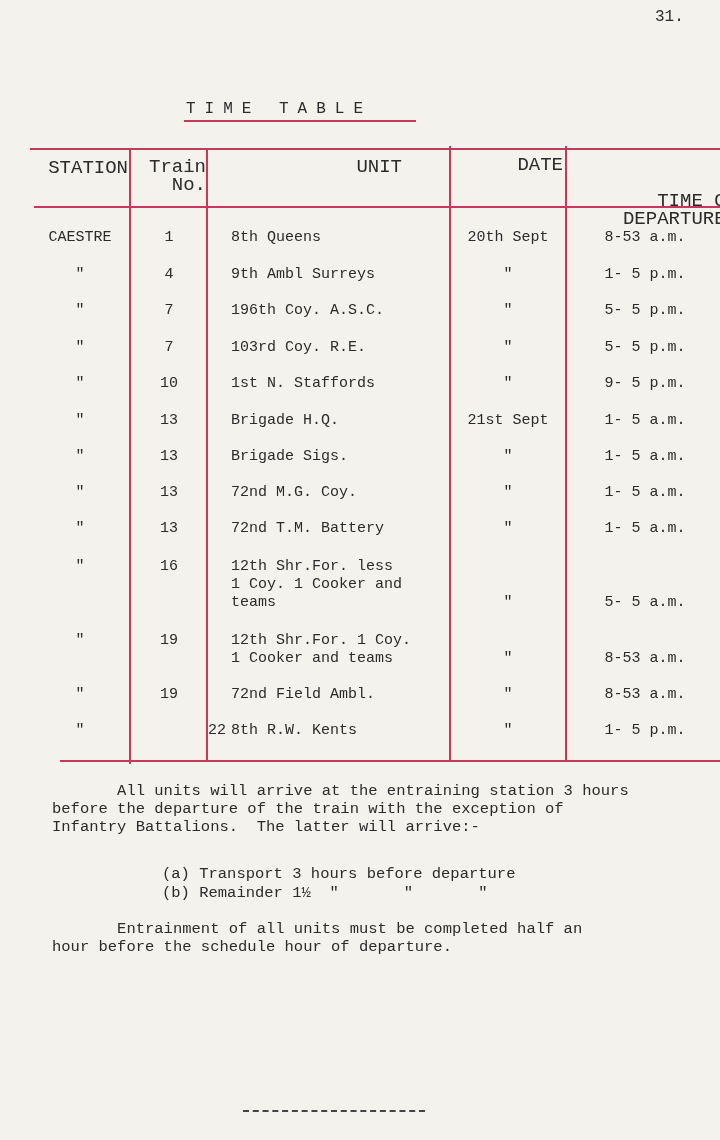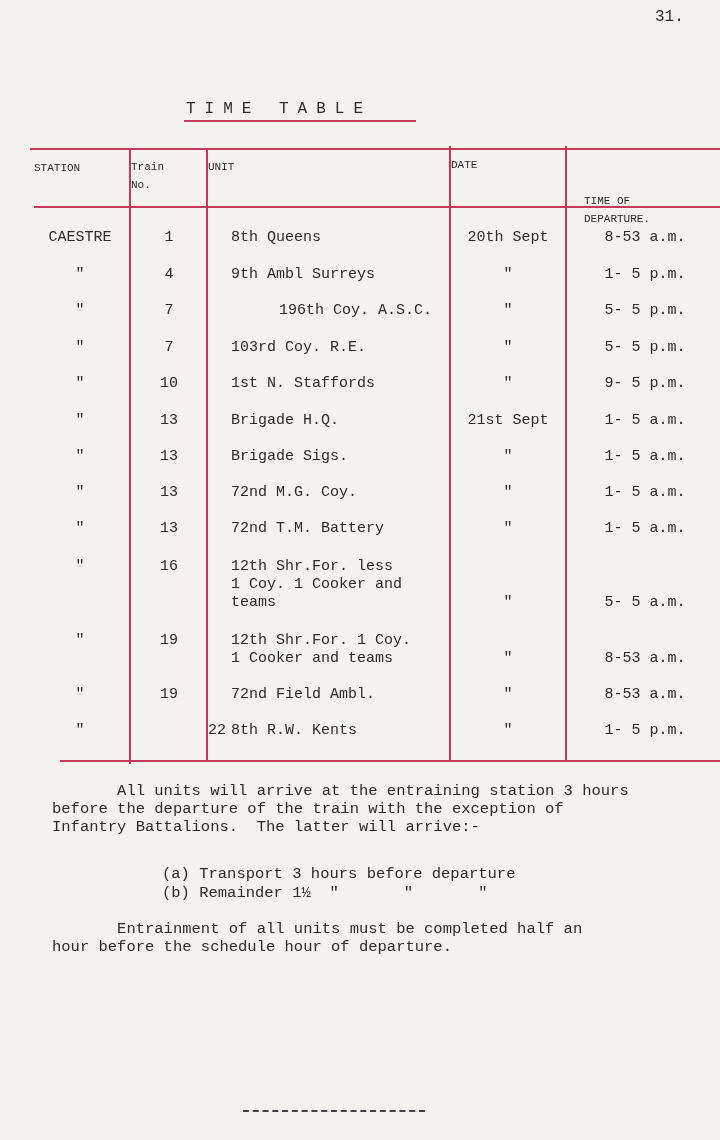--- a/index.html
+++ b/index.html
@@ -9,21 +9,21 @@
     font-family: "Liberation Mono", "DejaVu Sans Mono", monospace;
     color: #2b2b2b;
   }
   .page-num { position: absolute; left: 655px; top: 8px; font-size: 16px; }
   .title {
     position: absolute; left: 186px; top: 100px; font-size: 16px; letter-spacing: 9px;
   }
   .title-underline { position: absolute; left: 184px; top: 120px; width: 232px; height: 2px; background: #c8385a; }
   .hline { position: absolute; height: 2px; background: #c8385a; }
   .vline { position: absolute; width: 2px; background: #c8385a; }
-  .hdr { position: absolute; font-size: 11px; text-align: left; line-height: 18px; }
+  .hdr { position: absolute; font-size: 19px; text-align: right; line-height: 18px; }
   .cell { position: absolute; font-size: 15px; line-height: 18px; white-space: pre; }
   .c-station { left: 30px; width: 100px; text-align: center; }
   .c-train { left: 132px; width: 74px; text-align: center; }
   .c-unit { left: 231px; }
   .c-date { left: 450px; width: 116px; text-align: center; }
   .c-time { left: 570px; width: 150px; text-align: center; }
   .para { position: absolute; font-size: 15.5px; line-height: 18px; white-space: pre; }
   .dash-rule { position: absolute; left: 243px; top: 1110px; width: 182px; border-top: 2px dashed #444; }
 </style>
 </head>
@@ -39,38 +39,38 @@
   <div class="hline" style="left:60px; top:760px; width:660px;"></div>
   <div class="vline" style="left:129px; top:148px; height:616px;"></div>
   <div class="vline" style="left:206px; top:148px; height:614px;"></div>
   <div class="vline" style="left:449px; top:146px; height:614px;"></div>
   <div class="vline" style="left:565px; top:146px; height:614px;"></div>
 
   <div class="hdr" style="left:34px; width:94px; top:159px;">STATION</div>
   <div class="hdr" style="left:131px; width:75px; top:158px; white-space:pre;">Train
 No.</div>
   <div class="hdr" style="left:208px; width:194px; top:158px;">UNIT</div>
-  <div class="hdr" style="left:451px; width:84px; top:156px;">DATE</div>
+  <div class="hdr" style="left:451px; width:84px; top:156px;padding-left:28px;">DATE</div>
   <div class="hdr" style="left:584px; width:153px; top:156px; white-space:pre;margin-top:36px;">TIME OF
 DEPARTURE.</div>
 
   <div id="rows">
       <div class="cell c-station" style="top: 229px;">CAESTRE</div>
       <div class="cell c-train" style="top: 229px;">1</div>
       <div class="cell c-unit" style="top: 229px;">8th Queens</div>
       <div class="cell c-date" style="top: 229px;">20th Sept</div>
       <div class="cell c-time" style="top: 229px;">8-53 a.m.</div>
       <div class="cell c-station" style="top: 266px;">"</div>
       <div class="cell c-train" style="top: 266px;">4</div>
       <div class="cell c-unit" style="top: 266px;">9th Ambl Surreys</div>
       <div class="cell c-date" style="top: 266px;">"</div>
       <div class="cell c-time" style="top: 266px;">1- 5 p.m.</div>
       <div class="cell c-station" style="top: 302px;">"</div>
       <div class="cell c-train" style="top: 302px;">7</div>
-      <div class="cell c-unit" style="top: 302px; margin-left: 48px;">196th Coy. A.S.C.</div>
+      <div class="cell c-unit" style="top: 302px;">196th Coy. A.S.C.</div>
       <div class="cell c-date" style="top: 302px;">"</div>
       <div class="cell c-time" style="top: 302px;">5- 5 p.m.</div>
       <div class="cell c-station" style="top: 339px;">"</div>
       <div class="cell c-train" style="top: 339px;">7</div>
       <div class="cell c-unit" style="top: 339px;">103rd Coy. R.E.</div>
       <div class="cell c-date" style="top: 339px;">"</div>
       <div class="cell c-time" style="top: 339px;">5- 5 p.m.</div>
       <div class="cell c-station" style="top: 375px;">"</div>
       <div class="cell c-train" style="top: 375px;">10</div>
       <div class="cell c-unit" style="top: 375px;">1st N. Staffords</div>

